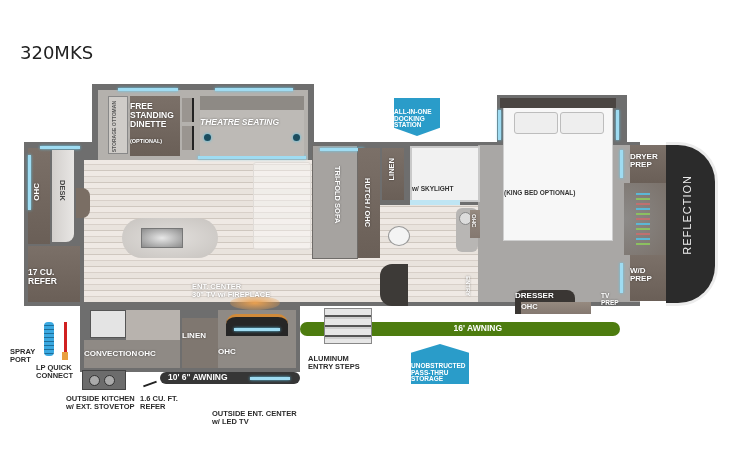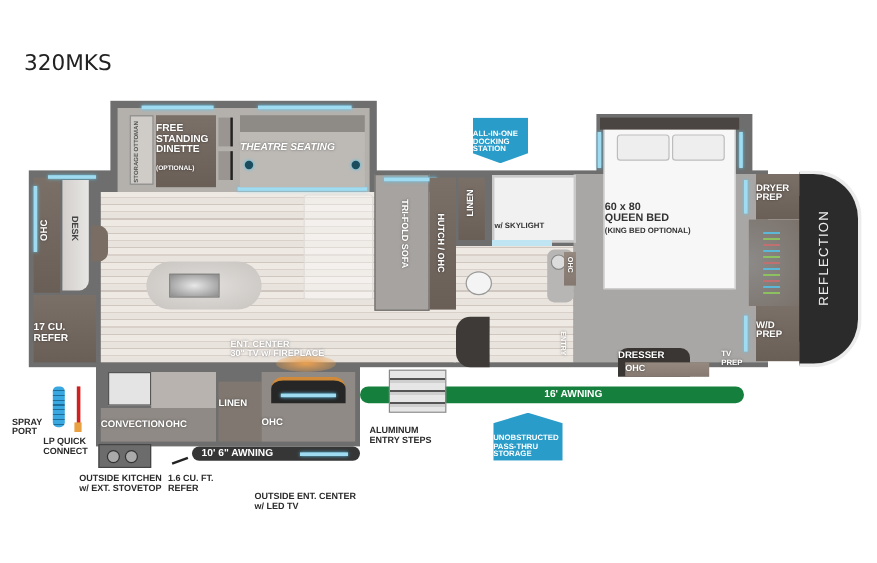--- a/index.html
+++ b/index.html
@@ -115,22 +115,20 @@
     <div class="lbl lbl-w vtext" style="left:1px; top:4px; font-size:6px;">OHC</div>
   </div>
 
   <div class="lbl lbl-w vtext" style="left:465px; top:276px; font-size:6px; color:#fff;">ENTRY</div>
 
   <div class="abs" style="left:380px; top:264px; width:28px; height:42px; background:#3d3a37; border-radius:12px 0 0 12px;"></div>
 
   <div class="abs" style="left:503px; top:105px; width:110px; height:136px; background:#f7f7f7; border:1px solid #cfcfcf;">
     <div class="abs" style="left:10px; top:6px; width:44px; height:22px; background:#eeeeee; border:1px solid #bdbdbd; border-radius:3px;"></div>
     <div class="abs" style="left:56px; top:6px; width:44px; height:22px; background:#eeeeee; border:1px solid #bdbdbd; border-radius:3px;"></div>
-    <div class="lbl lbl-d" style="left:0; top:62px; width:110px; font-size:9px; color:#333;">60 x 80
-QUEEN BED</div>
     <div class="lbl lbl-d" style="left:0; top:84px; width:110px; font-size:6.5px; color:#333;">(KING BED OPTIONAL)</div>
   </div>
   <div class="abs" style="left:500px; top:98px; width:116px; height:10px; background:#4a4542;"></div>
   <div class="abs led" style="left:498px; top:110px; width:3px; height:30px;"></div>
   <div class="abs led" style="left:616px; top:110px; width:3px; height:30px;"></div>
 
   <div class="abs wood" style="left:630px; top:145px; width:38px; height:38px;">
     <div class="lbl lbl-w" style="left:0; top:8px; width:38px; font-size:8px;">DRYER
 PREP</div>
   </div>
@@ -150,21 +148,21 @@
     <div class="lbl lbl-w" style="left:0; top:2px; width:82px; font-size:8px;">DRESSER</div>
     <div class="abs wood-light" style="left:6px; top:12px; width:70px; height:12px;">
       <div class="lbl lbl-w" style="left:0; top:1px; width:70px; font-size:7.5px;">OHC</div>
     </div>
   </div>
 
   <div class="abs" style="left:666px; top:142px; width:52px; height:164px; background:#2b2b2b; border-radius:0 40px 40px 0; border:3px solid #ececec; border-left:none;">
     <div class="lbl vtext-up" style="left:16px; top:30px; font-size:11px; color:#eeeeee; font-weight:normal; letter-spacing:1px;">REFLECTION</div>
   </div>
 
-  <div class="abs" style="left:300px; top:322px; width:320px; height:14px; background:#15803d; border-radius:7px;">
+  <div class="abs" style="left:300px; top:322px; width:320px; height:14px; background:#4d7c0f; border-radius:7px;">
     <div class="lbl lbl-w" style="left:0; top:2px; width:320px; font-size:8.5px; text-align:right; padding-right:118px; text-shadow:none;">16' AWNING</div>
   </div>
 
   <div class="abs" style="left:324px; top:308px; width:48px; height:36px; background:repeating-linear-gradient(180deg,#e6e6e6 0,#e6e6e6 6px,#555 6px,#555 8px,#cfcfcf 8px,#cfcfcf 10px); border:1px solid #888;"></div>
 
   <div class="abs" style="left:90px; top:310px; width:36px; height:28px; background:#e4e4e4; border:1px solid #555;"></div>
   <div class="abs" style="left:84px; top:340px; width:96px; height:28px; background:#8f8a85;">
     <div class="lbl lbl-w" style="left:0; top:10px; width:54px; font-size:8px;">CONVECTION</div>
     <div class="lbl lbl-w" style="left:54px; top:10px; width:42px; font-size:8px;">OHC</div>
   </div>

